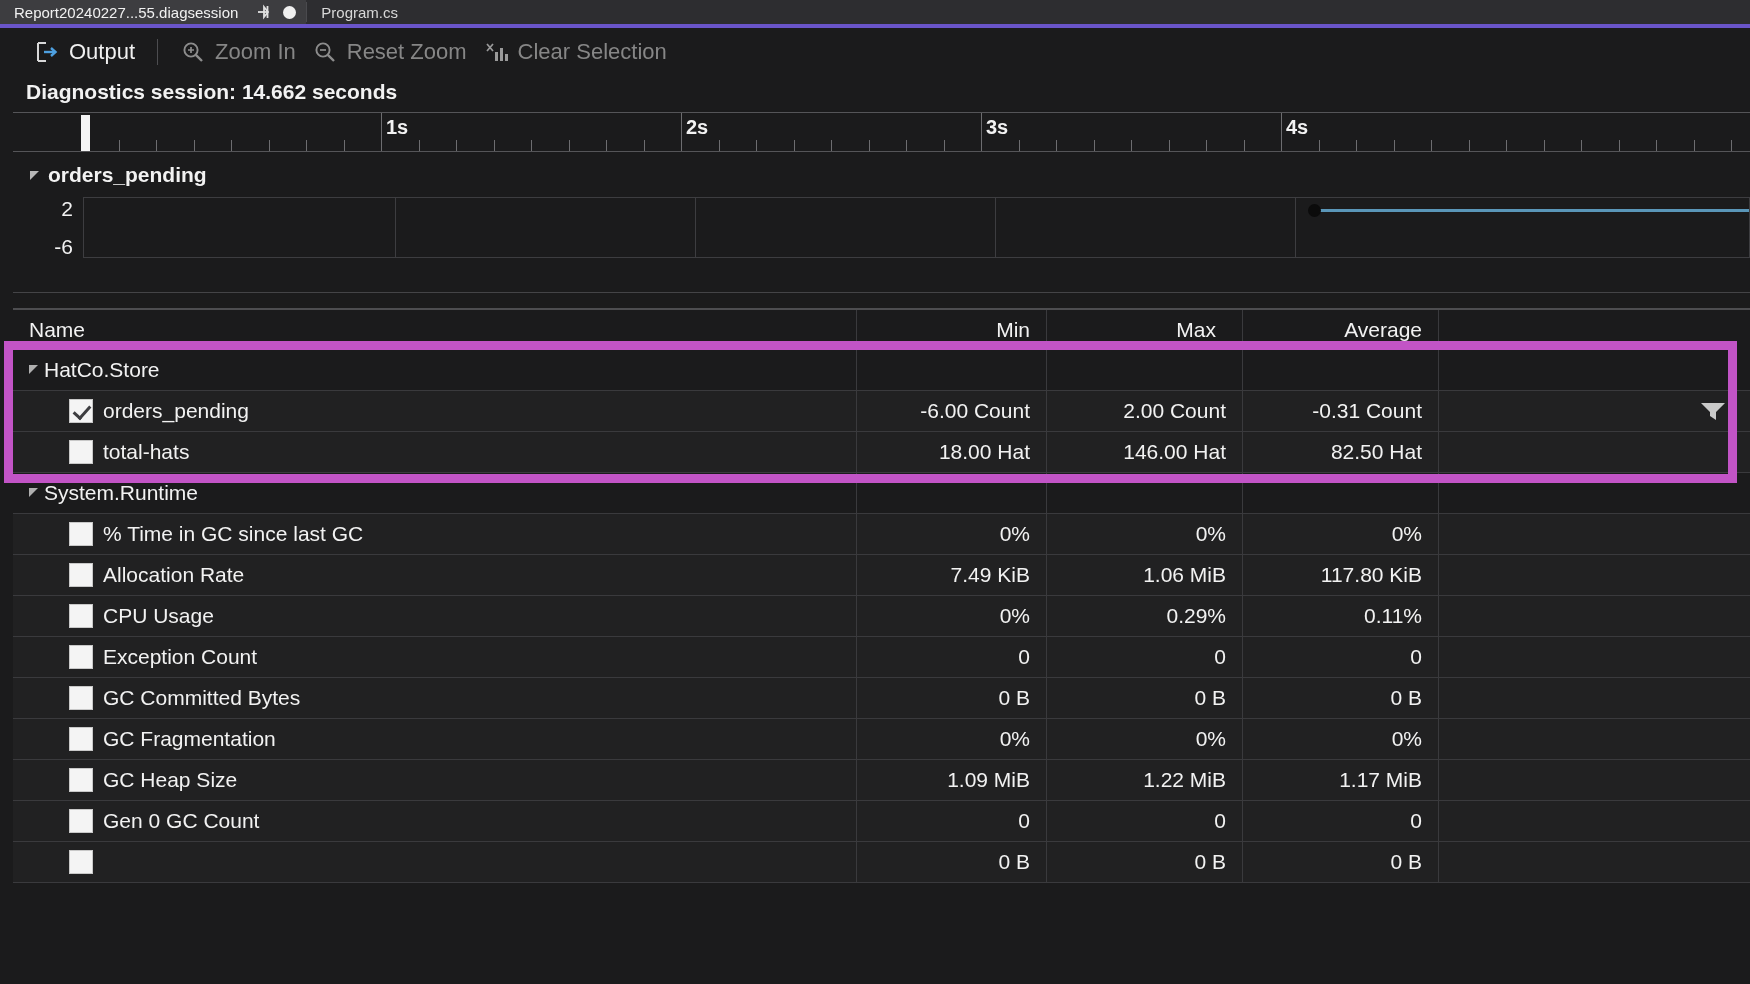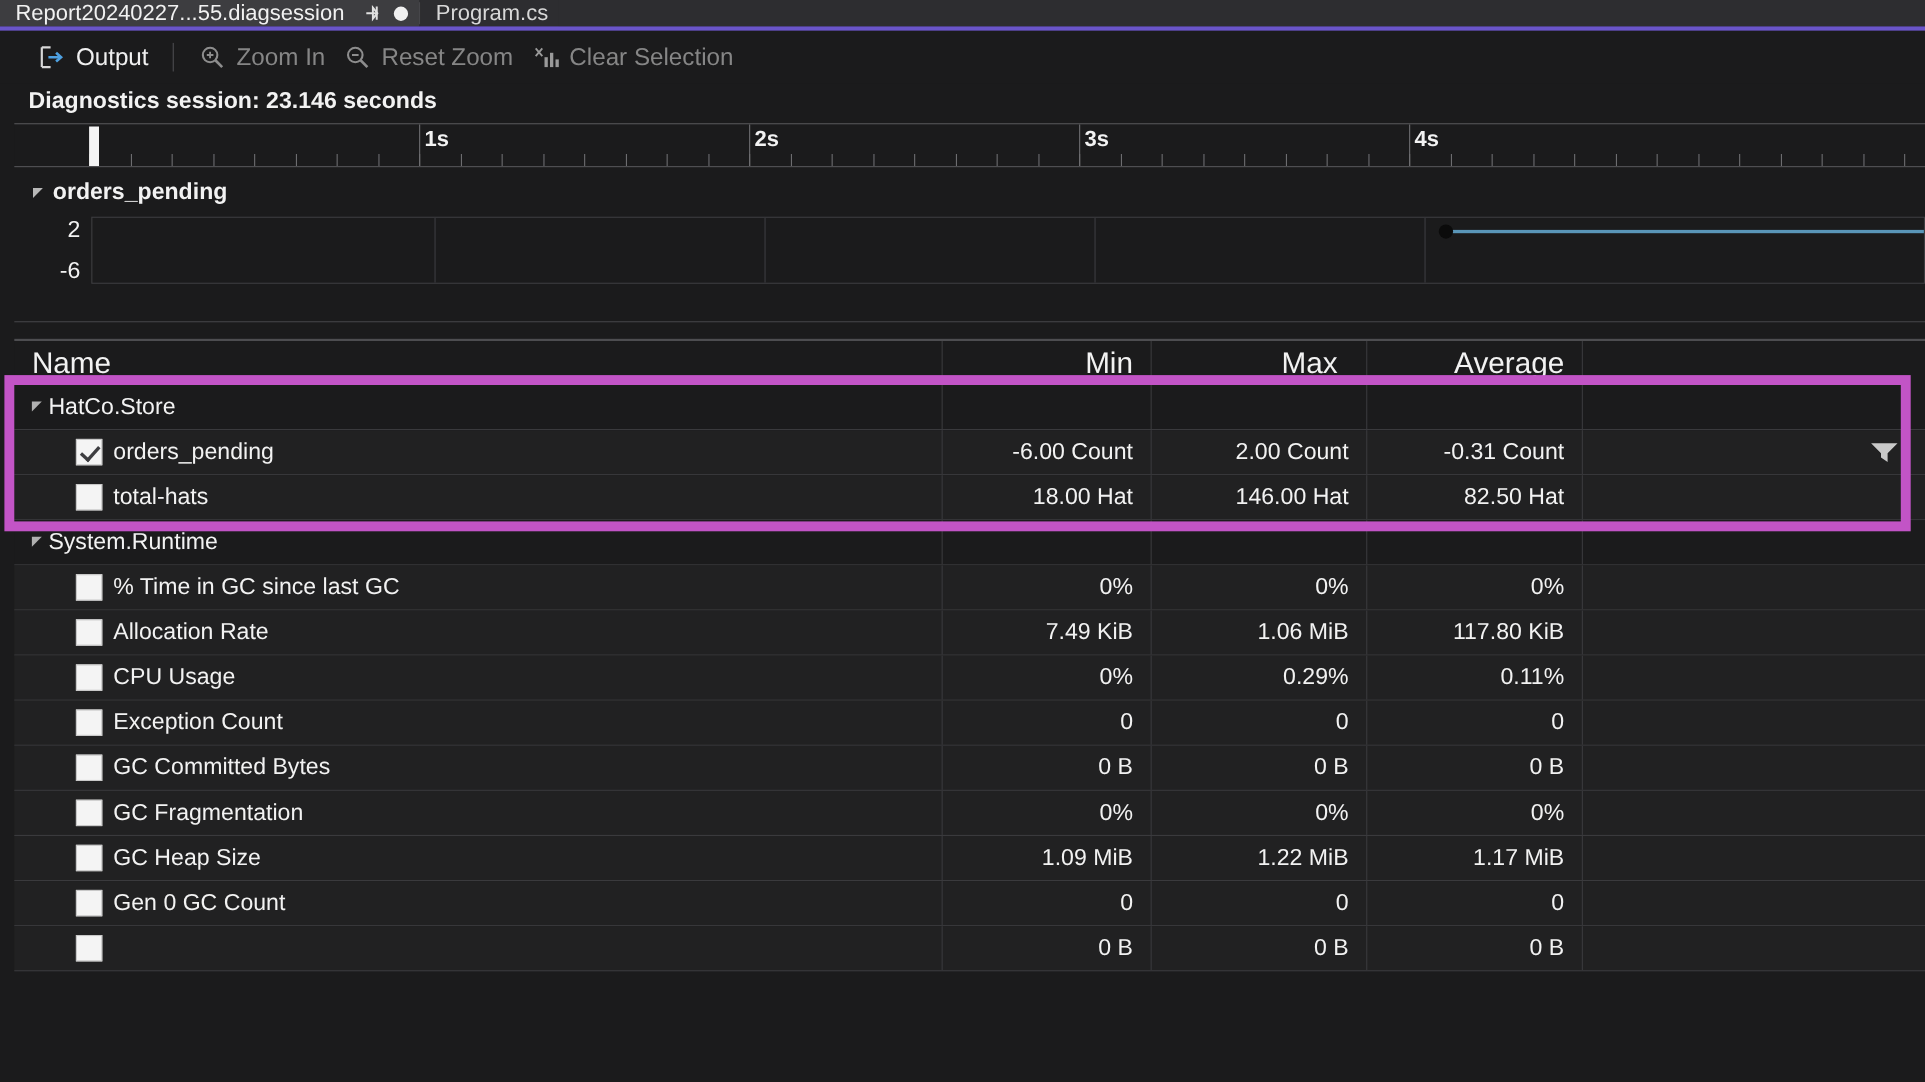--- a/index.html
+++ b/index.html
@@ -19,21 +19,21 @@
 
   
   .tabstrip {
     position: absolute; left: 0; top: 0; width: 1750px; height: 24px;
     background: #2d2d30;
     display: flex; align-items: center;
   }
   .tab {
     height: 24px;
     display: flex; align-items: center;
-    font-size: 20px;
+    font-size: 15px;
     color: #f1f1f1;
     padding: 0 10px 0 14px;
     white-space: nowrap;
     box-sizing: border-box;
     justify-content: center;
   }
   .tab.active { background: #3d3d40; }
   .tab.inactive { background: #2d2d30; color: #d8d8d8; }
   .tab-sep { width: 1px; height: 20px; background: #4a4a4e; }
   .tab-icons { display: flex; align-items: center; gap: 11px; margin-left: 16px; }
@@ -182,21 +182,21 @@
   .cb.checked::after {
     content: "";
     position: absolute; left: 7px; top: 2px;
     width: 7px; height: 14px;
     border: solid #3d3d40;
     border-width: 0 3px 3px 0;
     transform: rotate(42deg);
   }
   .col-head {
     position: absolute; top: 0; height: 100%;
-    font-size: 27px; color: #f2f2f2;
+    font-size: 21px; color: #f2f2f2;
     display: flex; align-items: center; justify-content: flex-end;
     padding-right: 16px;
     box-sizing: border-box;
     white-space: nowrap;
   }
   .col-head.left { justify-content: flex-start; padding-left: 16px; padding-right: 0; }
   .cell-val {
     position: absolute; top: 0; height: 100%;
     font-size: 21px; color: #f2f2f2;
     display: flex; align-items: center; justify-content: flex-end;
@@ -293,21 +293,21 @@
           <path d="M4 5 L10 12 M10 5 L4 12" stroke="#9a9a9a" stroke-width="1.7"></path>
           <rect x="12" y="13" width="3" height="9" fill="#9a9a9a"></rect>
           <rect x="17" y="9" width="3" height="13" fill="#9a9a9a"></rect>
           <rect x="22" y="15" width="3" height="7" fill="#9a9a9a"></rect>
         </svg>
       </span>
       <span>Clear Selection</span>
     </div>
   </div>
 
-  <div class="session-line">Diagnostics session: 23.146 seconds</div>
+  <div class="session-line">Diagnostics session: 14.662 seconds</div>
 
   <div class="ruler">
     <div class="ruler-major" style="left:368px"></div>
     <div class="ruler-major" style="left:668px"></div>
     <div class="ruler-major" style="left:968px"></div>
     <div class="ruler-major" style="left:1268px"></div>
 
     <div class="ruler-label" style="left:368px">1s</div>
     <div class="ruler-label" style="left:668px">2s</div>
     <div class="ruler-label" style="left:968px">3s</div>

